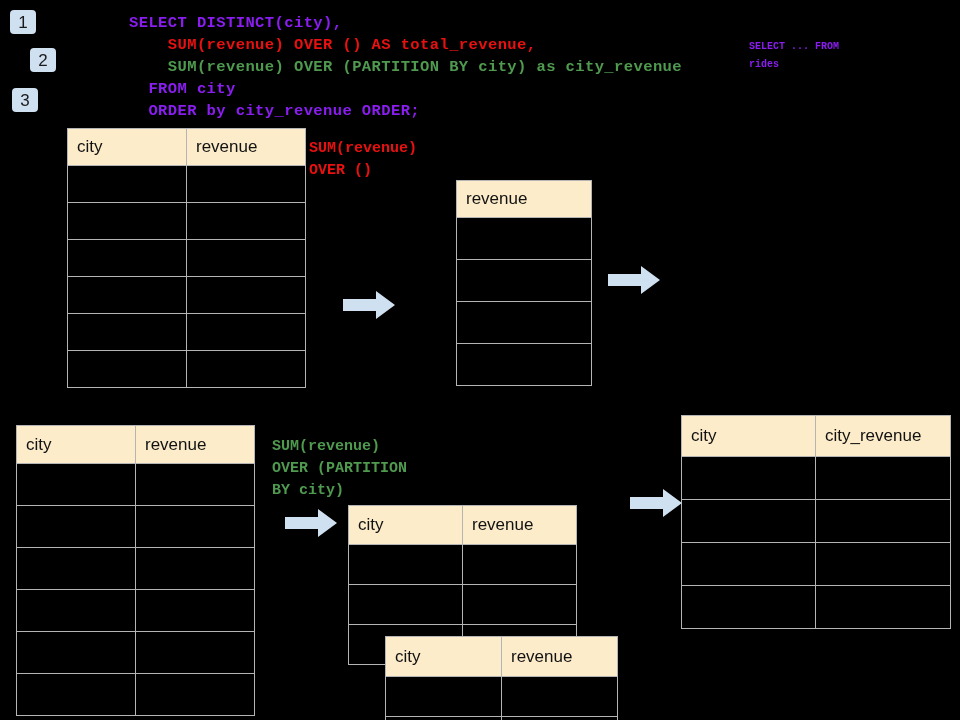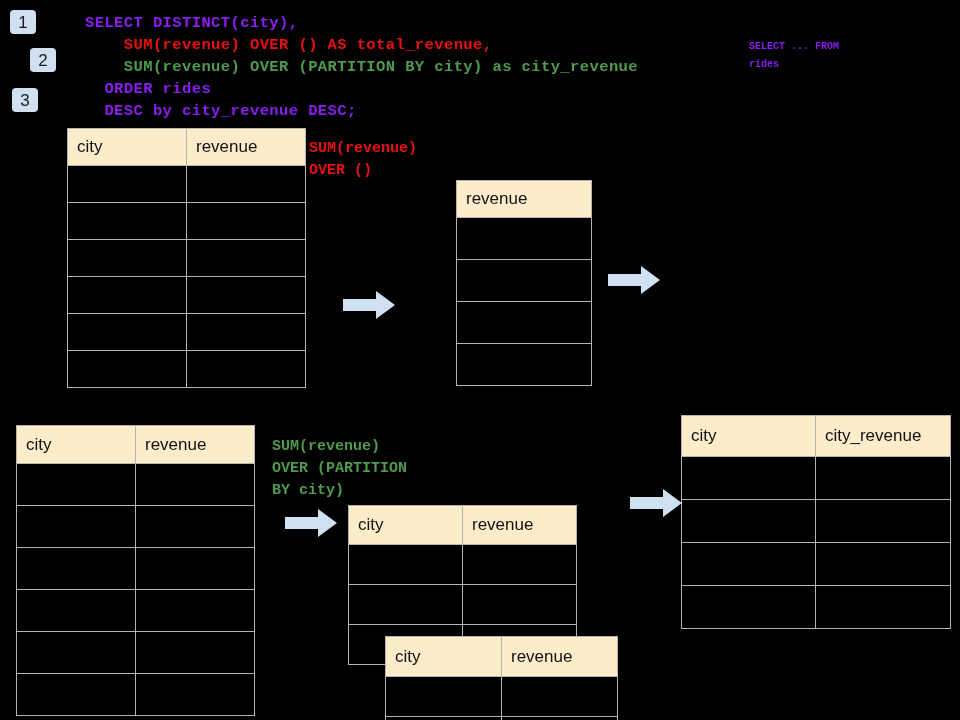--- a/index.html
+++ b/index.html
@@ -40,20 +40,21 @@
 
   
   .sql {
     position: absolute;
     font-family: "Liberation Mono", monospace;
     font-size: 15.5px;
     font-weight: bold;
     letter-spacing: 0.4px;
     white-space: pre;
     line-height: 22px;
+    margin-left: 44px;
   }
   .sql-purple { color: #8a1df0; }
   .sql-red    { color: #e81010; }
   .sql-green  { color: #4f9a4f; }
 
   .note {
     position: absolute;
     font-family: "Liberation Mono", monospace;
     font-size: 10px;
     font-weight: bold;
@@ -107,22 +108,22 @@
 
 <div id="stage">
 
   <div class="badge" style="left:10px; top:10px;">1</div>
   <div class="badge" style="left:30px; top:48px;">2</div>
   <div class="badge" style="left:12px; top:88px;">3</div>
 
   <div class="sql sql-purple" style="left:85px; top:12px;">SELECT DISTINCT(city),</div>
   <div class="sql sql-green" style="left:85px; top:56px;">    SUM(revenue) OVER (PARTITION BY city) as city_revenue</div>
   <div class="sql sql-red" style="left:85px; top:34px;">    SUM(revenue) OVER () AS total_revenue,</div>
-  <div class="sql sql-purple" style="left:85px; top:78px;">  ORDER rides</div>
-  <div class="sql sql-purple" style="left:85px; top:100px;">  DESC by city_revenue DESC;</div>
+  <div class="sql sql-purple" style="left:85px; top:78px;">  FROM city</div>
+  <div class="sql sql-purple" style="left:85px; top:100px;">  ORDER by city_revenue ORDER;</div>
 
   <div class="note" style="left:749px; top:38px;">SELECT ... FROM
 rides</div>
 
   <div class="callout callout-red" style="left:309px; top:138px;">SUM(revenue)
 OVER ()</div>
   <div class="callout callout-green" style="left:272px; top:436px;">SUM(revenue)
 OVER (PARTITION
 BY city)</div>
 

